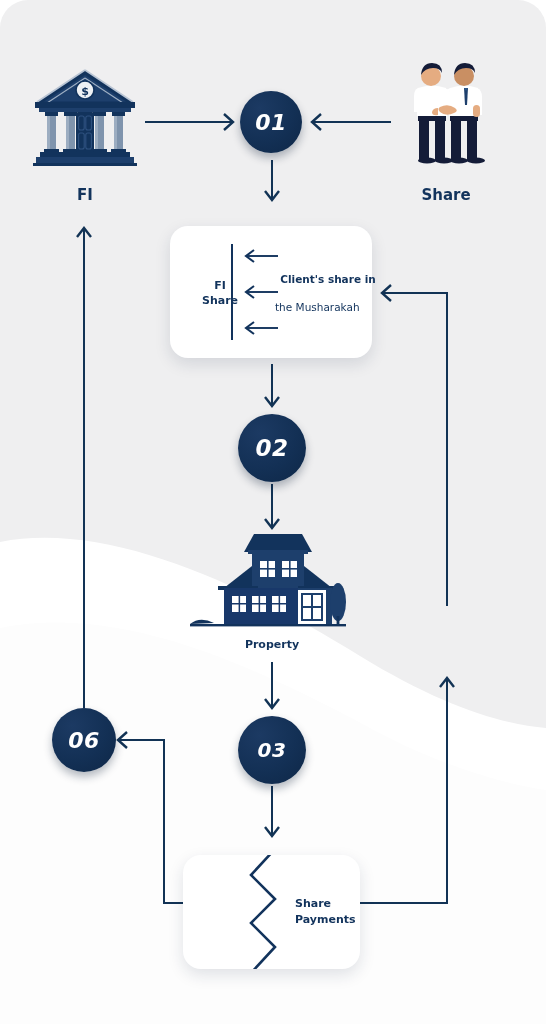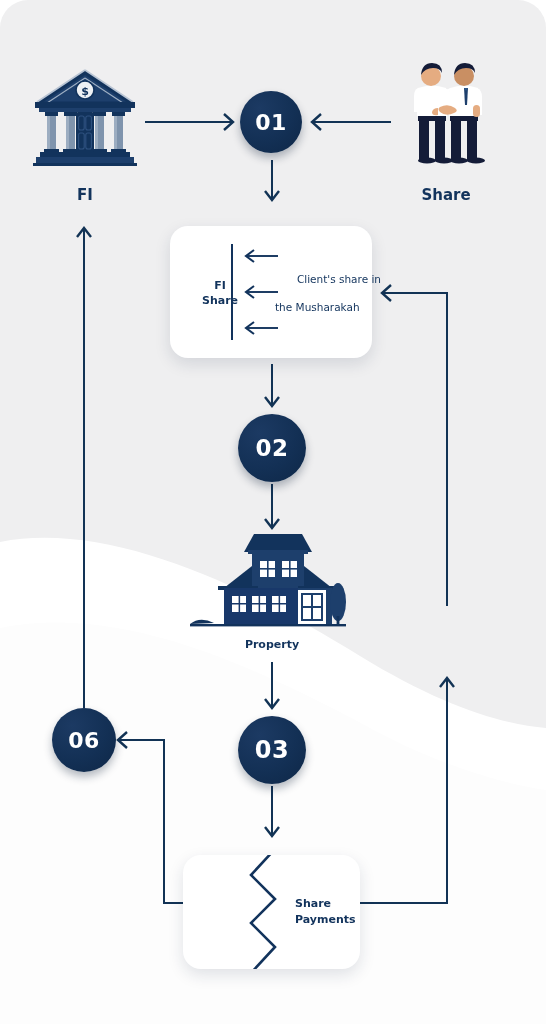--- a/index.html
+++ b/index.html
@@ -17,42 +17,43 @@
   #wires{position:absolute;left:0;top:0;width:546px;height:1024px;}
 
   
   .step{
     position:absolute;border-radius:50%;
     background:radial-gradient(circle at 32% 28%,#1c3a63 0%,#133055 55%,#0e2747 100%);
     box-shadow:0 5px 9px rgba(12,30,54,.30);
     display:flex;align-items:center;justify-content:center;
     color:#ffffff;font-weight:700;letter-spacing:.5px;
     font-family:"DejaVu Sans",sans-serif;
+    font-style:italic;
   }
 
   
   .card{
     position:absolute;background:#ffffff;border-radius:18px;
     box-shadow:0 6px 16px rgba(20,40,70,.13);
   }
 
   .lbl{
     position:absolute;color:#12335c;font-weight:700;
     font-family:"DejaVu Sans",sans-serif;text-align:center;
   }
 
   .sharecard-inner{position:absolute;left:0;top:0;width:100%;height:100%;}
   .fi-share-text{
     position:absolute;left:14px;top:52px;width:72px;text-align:center;
     color:#12335c;font-size:11px;font-weight:700;line-height:15px;
     font-family:"DejaVu Sans",sans-serif;
   }
   .share-line-1{
-    position:absolute;left:105px;top:47px;width:106px;text-align:right;
-    color:#12335c;font-size:10.5px;font-weight:400;
+    position:absolute;left:105px;top:47px;width:106px;text-align:center;
+    color:#12335c;font-size:10.5px;font-weight:700;
     font-family:"DejaVu Sans",sans-serif;white-space:nowrap;
   }
   .share-line-2{
     position:absolute;left:105px;top:75px;width:120px;text-align:left;
     color:#12335c;font-size:10.5px;font-weight:400;
     font-family:"DejaVu Sans",sans-serif;white-space:nowrap;
   }
   .lease-text{
     position:absolute;left:112px;top:41px;width:90px;text-align:left;
     color:#12335c;font-size:11px;font-weight:700;line-height:16px;
@@ -281,18 +282,18 @@
     <div class="lease-text">
       <span>Share</span><br>
       <span>Payments</span>
     </div>
   </div>
 
   <div class="step" style="left:240px;top:91px;width:62px;height:62px;font-size:22px;">01</div>
 
   <div class="step" style="left:238px;top:414px;width:68px;height:68px;font-size:23px;">02</div>
 
-  <div class="step" style="left:238px;top:716px;width:68px;height:68px;font-size:24px;">03</div>
+  <div class="step" style="left:238px;top:716px;width:68px;height:68px;font-size:20px;">03</div>
 
   <div class="step" style="left:52px;top:708px;width:64px;height:64px;font-size:22px;">06</div>
 
 
 </div>
 
 </body></html>

